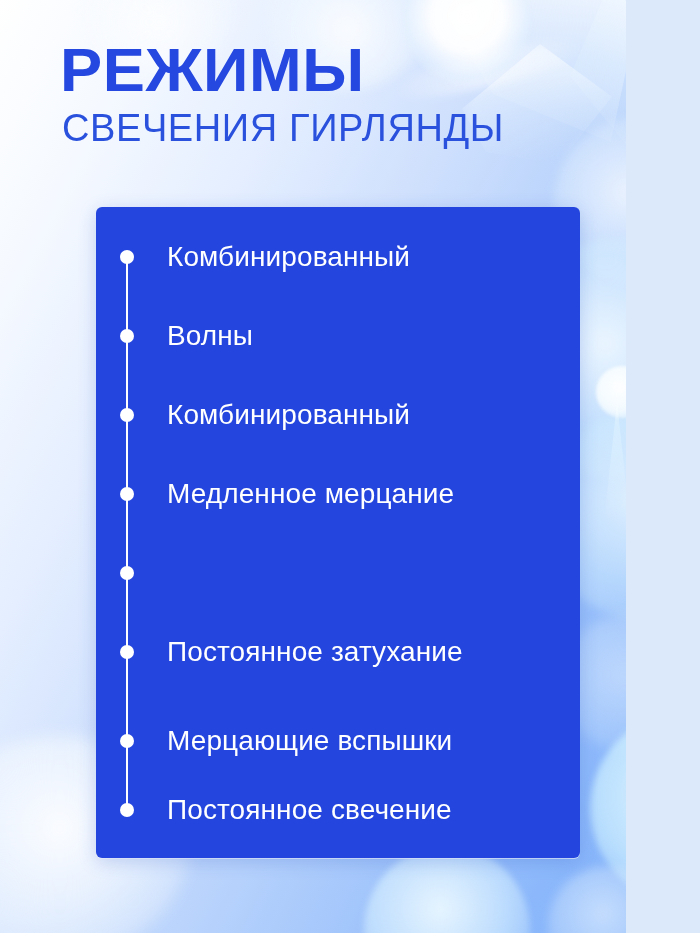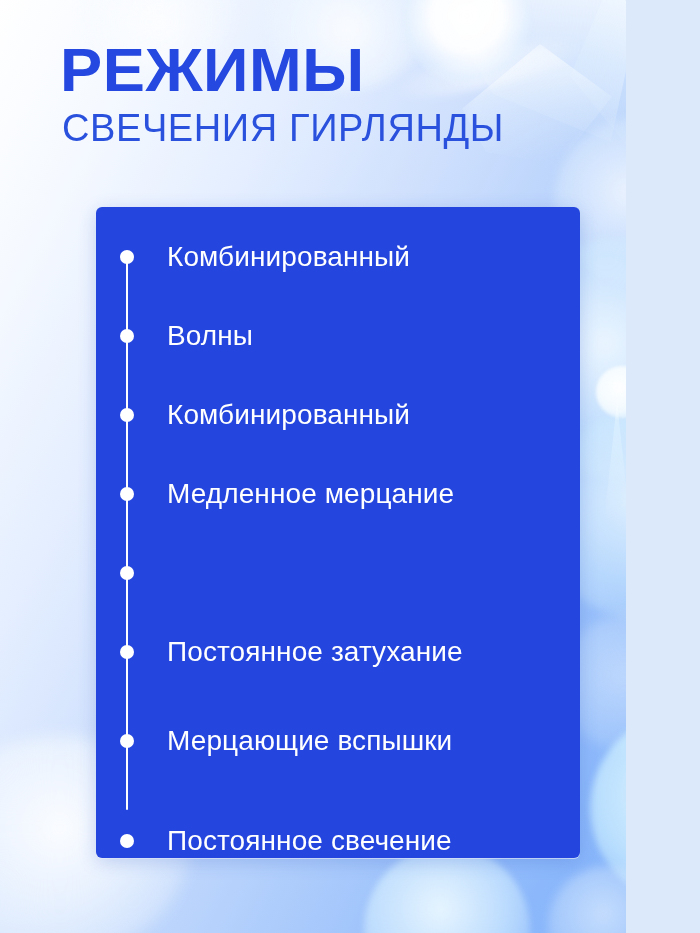--- a/index.html
+++ b/index.html
@@ -253,20 +253,20 @@
           <span class="item-dot"></span>
         </li>
         <li class="item" style="top: 430px;">
           <span class="item-dot"></span>
           <span class="item-label">Постоянное затухание</span>
         </li>
         <li class="item" style="top: 519px;">
           <span class="item-dot"></span>
           <span class="item-label">Мерцающие вспышки</span>
         </li>
-        <li class="item" style="top: 619px; padding-left: 20px;">
+        <li class="item" style="top: 588px; padding-left: 20px;">
           <span class="item-dot"></span>
           <span class="item-label">Постоянное свечение</span>
         </li>
       </ul>
   </div>
 
 </div>
 
 </body></html>

